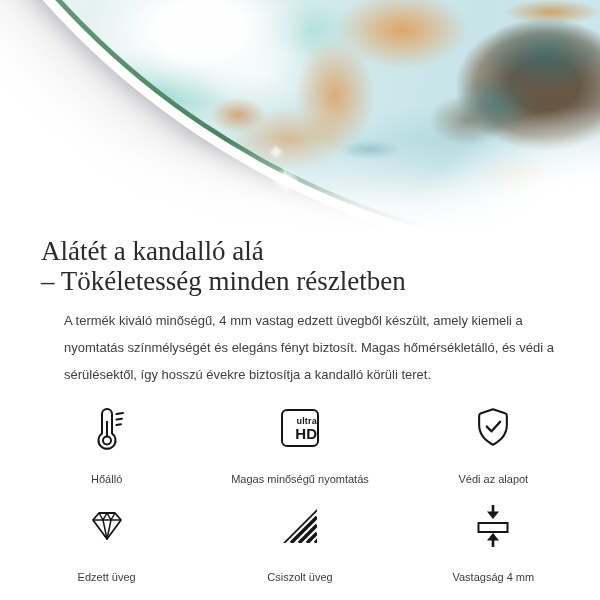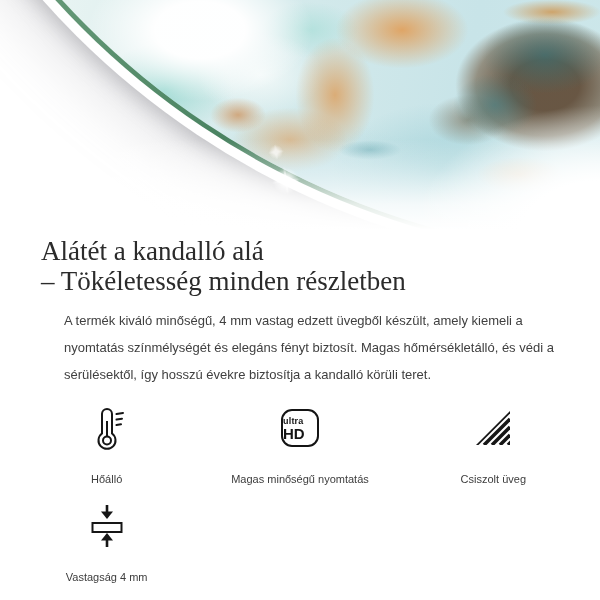--- a/index.html
+++ b/index.html
@@ -95,22 +95,22 @@
     grid-template-columns: 1fr 1fr 1fr;
     row-gap: 18px;
   }
   .feature { display: flex; flex-direction: column; align-items: center; }
   .icon-slot { height: 46px; display: flex; align-items: center; justify-content: center; }
   .feature .label { margin-top: 22px; font-size: 11px; color: #3c3c3c; }
   .icon-stroke { stroke: #161616; fill: none; }
 
   .uhd-box {
     width: 38px; height: 38px;
-    border: 2.5px solid #141414; border-radius: 11px;
-    display: flex; flex-direction: column; align-items: flex-start; justify-content: center;
+    border: 2.5px solid #141414; border-radius: 6px;
+    display: flex; flex-direction: column; align-items: flex-end; justify-content: center;
     color: #141414;
   }
   .uhd-top { font-size: 9px; font-weight: 700; line-height: 10px; letter-spacing: 0.2px; }
   .uhd-bottom { font-size: 15px; font-weight: 700; line-height: 15px; }
 </style>
 </head>
 <body>
 
 <div class="page">
 
@@ -157,21 +157,41 @@
     <div class="feature">
       <div class="icon-slot">
         <div class="uhd-box">
           <span class="uhd-top">ultra</span>
           <span class="uhd-bottom">HD</span>
         </div>
       </div>
       <div class="label">Magas minőségű nyomtatás</div>
     </div>
 
-
+    <div class="feature">
+      <div class="icon-slot">
+        <svg width="44" height="44" viewBox="0 0 44 46">
+          <path class="icon-stroke" stroke-width="2.2" stroke-linejoin="round" d="M22 3.5 l12.5 4.2 c1.2 0.4 2 1.5 2 2.8 v9.2 c0 9.3 -6 16.4 -14.5 20.8 C13.5 36.1 7.5 29 7.5 19.7 v-9.2 c0 -1.3 0.8 -2.4 2 -2.8 z"></path>
+          <polyline class="icon-stroke" stroke-width="2.4" stroke-linecap="round" stroke-linejoin="round" points="15.5,21.5 20.5,26.5 29.5,16.5"></polyline>
+        </svg>
+      </div>
+      <div class="label">Védi az alapot</div>
+    </div>
+
+    <div class="feature">
+      <div class="icon-slot">
+        <svg width="40" height="34" viewBox="0 0 40 34">
+          <path class="icon-stroke" stroke-width="1.8" stroke-linejoin="round" d="M12 4 H28 L34 11 L20 30 L6 11 Z"></path>
+          <path class="icon-stroke" stroke-width="1.5" d="M6 11 H34"></path>
+          <path class="icon-stroke" stroke-width="1.5" stroke-linejoin="round" d="M12 4 L16 11 L20 4 L24 11 L28 4"></path>
+          <path class="icon-stroke" stroke-width="1.5" stroke-linejoin="round" d="M16 11 L20 30 L24 11"></path>
+        </svg>
+      </div>
+      <div class="label">Edzett üveg</div>
+    </div>
 
     <div class="feature">
       <div class="icon-slot">
         <svg width="36" height="36" viewBox="0 0 36 36">
           <defs>
             <clipPath id="triclip">
                 <polygon points="1,35 35,1 35,35"></polygon>
               </clipPath>
           </defs>
           <g clip-path="url(#triclip)">

